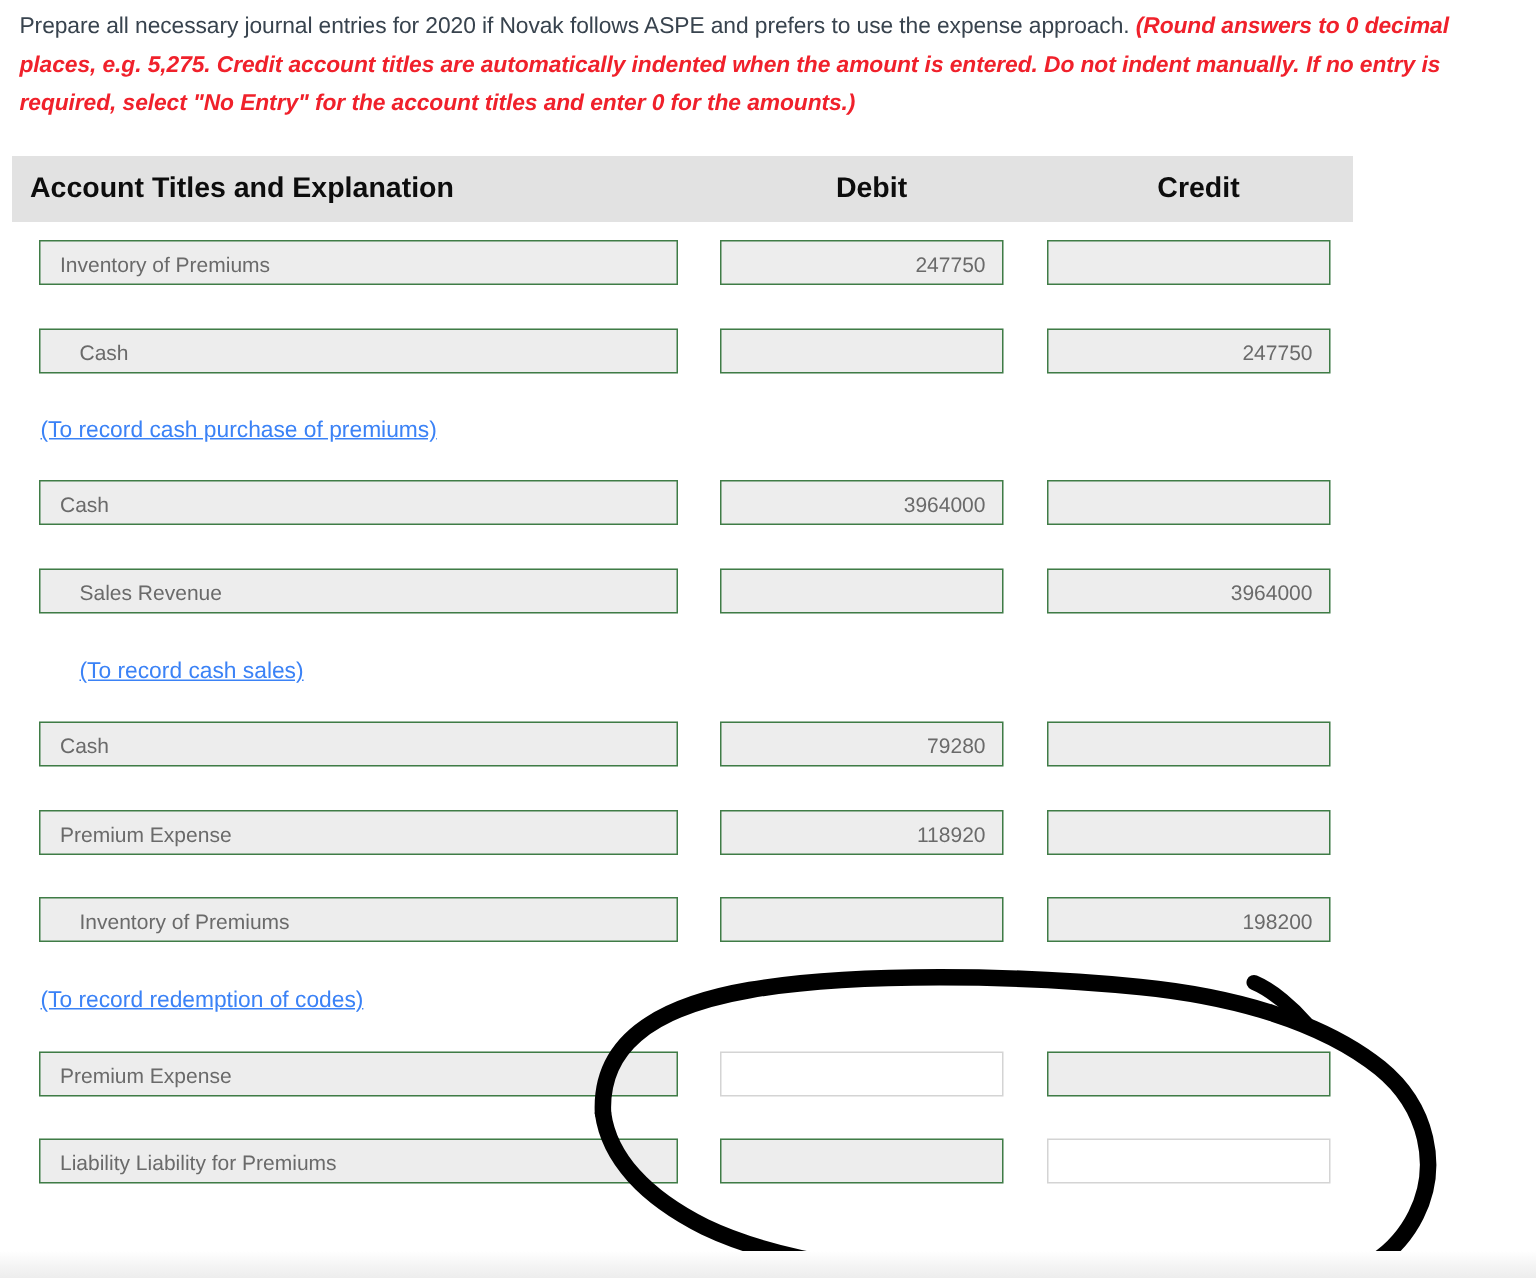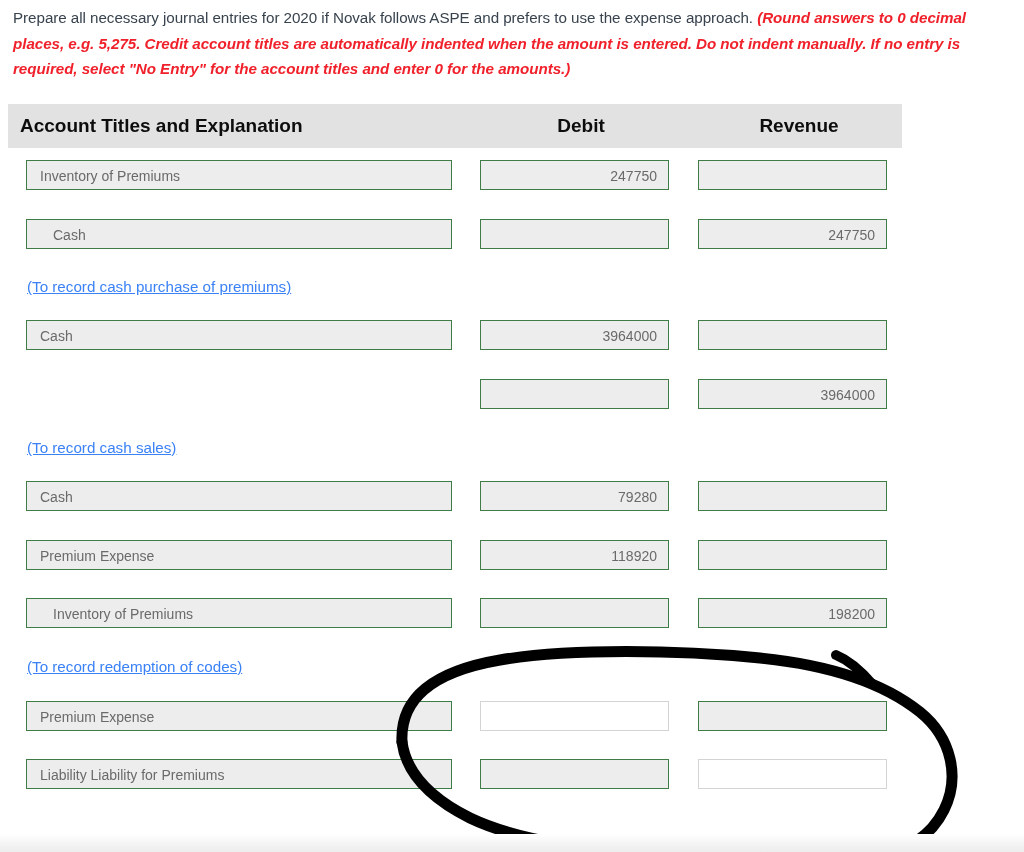--- a/index.html
+++ b/index.html
@@ -103,45 +103,46 @@
 
 <div id="page-root">
 
   <div class="prompt">
     <span>Prepare all necessary journal entries for 2020 if Novak follows ASPE and prefers to use the expense approach. </span><span class="red">(Round answers to 0 decimal places, e.g. 5,275. Credit account titles are automatically indented when the amount is entered. Do not indent manually. If no entry is required, select "No Entry" for the account titles and enter 0 for the amounts.)</span>
   </div>
 
   <div class="table-head">
     <div class="th th-account">Account Titles and Explanation</div>
     <div class="th th-debit">Debit</div>
-    <div class="th th-credit">Revenue</div>
+    <div class="th th-credit">Credit</div>
   </div>
 
   <div class="rows" id="rows-host">
       <div class="row" style="top: 160px;">
         <div class="fld fld-account">Inventory of Premiums</div>
         <div class="fld fld-debit">247750</div>
         <div class="fld fld-credit"></div>
       </div>
       <div class="row" style="top: 219px;">
         <div class="fld fld-account indent">Cash</div>
         <div class="fld fld-debit"></div>
         <div class="fld fld-credit">247750</div>
       </div>
       <div class="caption" style="top: 277px;">(To record cash purchase of premiums)</div>
       <div class="row" style="top: 320px;">
         <div class="fld fld-account">Cash</div>
         <div class="fld fld-debit">3964000</div>
         <div class="fld fld-credit"></div>
       </div>
       <div class="row" style="top: 379px;">
+        <div class="fld fld-account indent">Sales Revenue</div>
         <div class="fld fld-debit"></div>
         <div class="fld fld-credit">3964000</div>
       </div>
-      <div class="caption" style="top: 438px;">(To record cash sales)</div>
+      <div class="caption" style="top: 438px; margin-left: 26px;">(To record cash sales)</div>
       <div class="row" style="top: 481px;">
         <div class="fld fld-account">Cash</div>
         <div class="fld fld-debit">79280</div>
         <div class="fld fld-credit"></div>
       </div>
       <div class="row" style="top: 540px;">
         <div class="fld fld-account">Premium Expense</div>
         <div class="fld fld-debit">118920</div>
         <div class="fld fld-credit"></div>
       </div>

